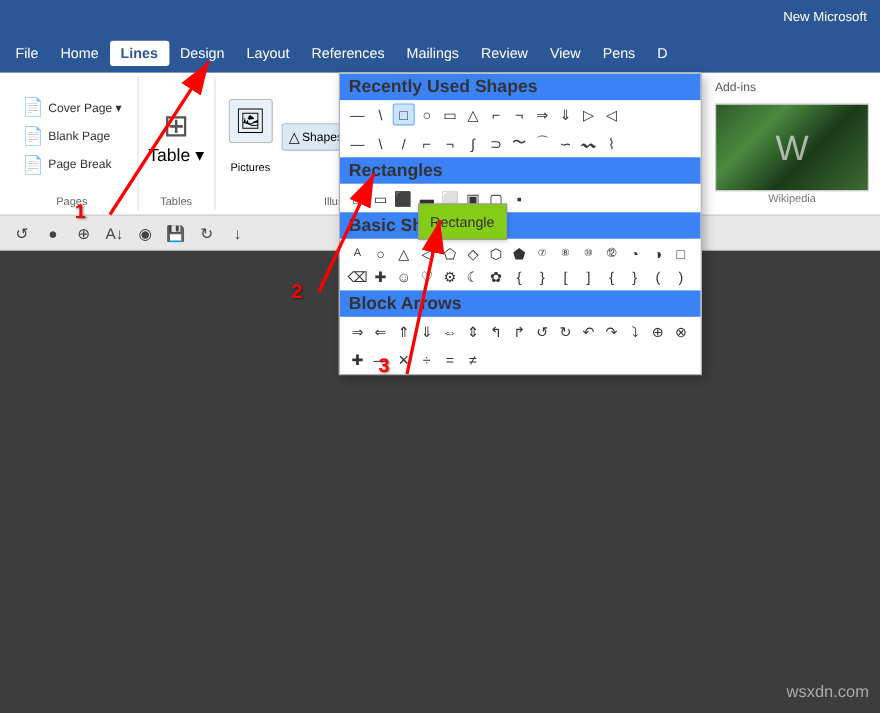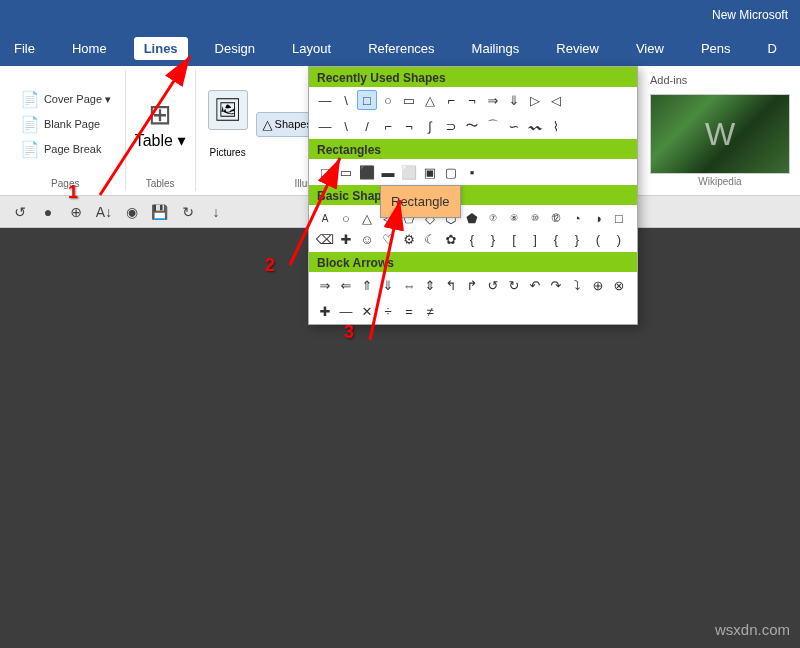--- a/index.html
+++ b/index.html
@@ -24,21 +24,20 @@
       font-size: 12px;
     }
 
     
     .menu-bar {
       display: flex;
       align-items: center;
       height: 36px;
       background: #2b5797;
       padding: 0 4px;
-      gap: 17px;
     }
     .menu-item {
       color: white;
       font-size: 13px;
       padding: 4px 10px;
       cursor: pointer;
       border-radius: 3px;
     }
 
     
@@ -137,24 +136,24 @@
       width: 330px;
       background: white;
       border: 1px solid #aaa;
       box-shadow: 3px 3px 10px rgba(0,0,0,0.3);
       z-index: 100;
       font-size: 11px;
     }
 
     .dropdown-section-title {
       font-weight: 600;
-      font-size: 12px;
+      font-size: 16px;
       color: #333;
       padding: 4px 8px 2px;
-      background: #84cc16;
+      background: #3b82f6;
     }
 
     .shapes-row {
       display: flex;
       flex-wrap: wrap;
       padding: 3px 6px;
       gap: 1px;
     }
 
     .shape-icon {
@@ -171,21 +170,21 @@
     .shape-icon.highlighted {
       background: #cce5ff;
       border: 1px solid #66aaff;
     }
 
     
     .tooltip-box {
       position: absolute;
       top: 185px;
       left: 380px;
-      background: #fdba74;
+      background: #84cc16;
       border: 1px solid #999;
       padding: 8px 10px;
       font-size: 13px;
       color: #333;
       box-shadow: 1px 1px 4px rgba(0,0,0,0.2);
       z-index: 200;
     }
 
     
     .number-badge {

